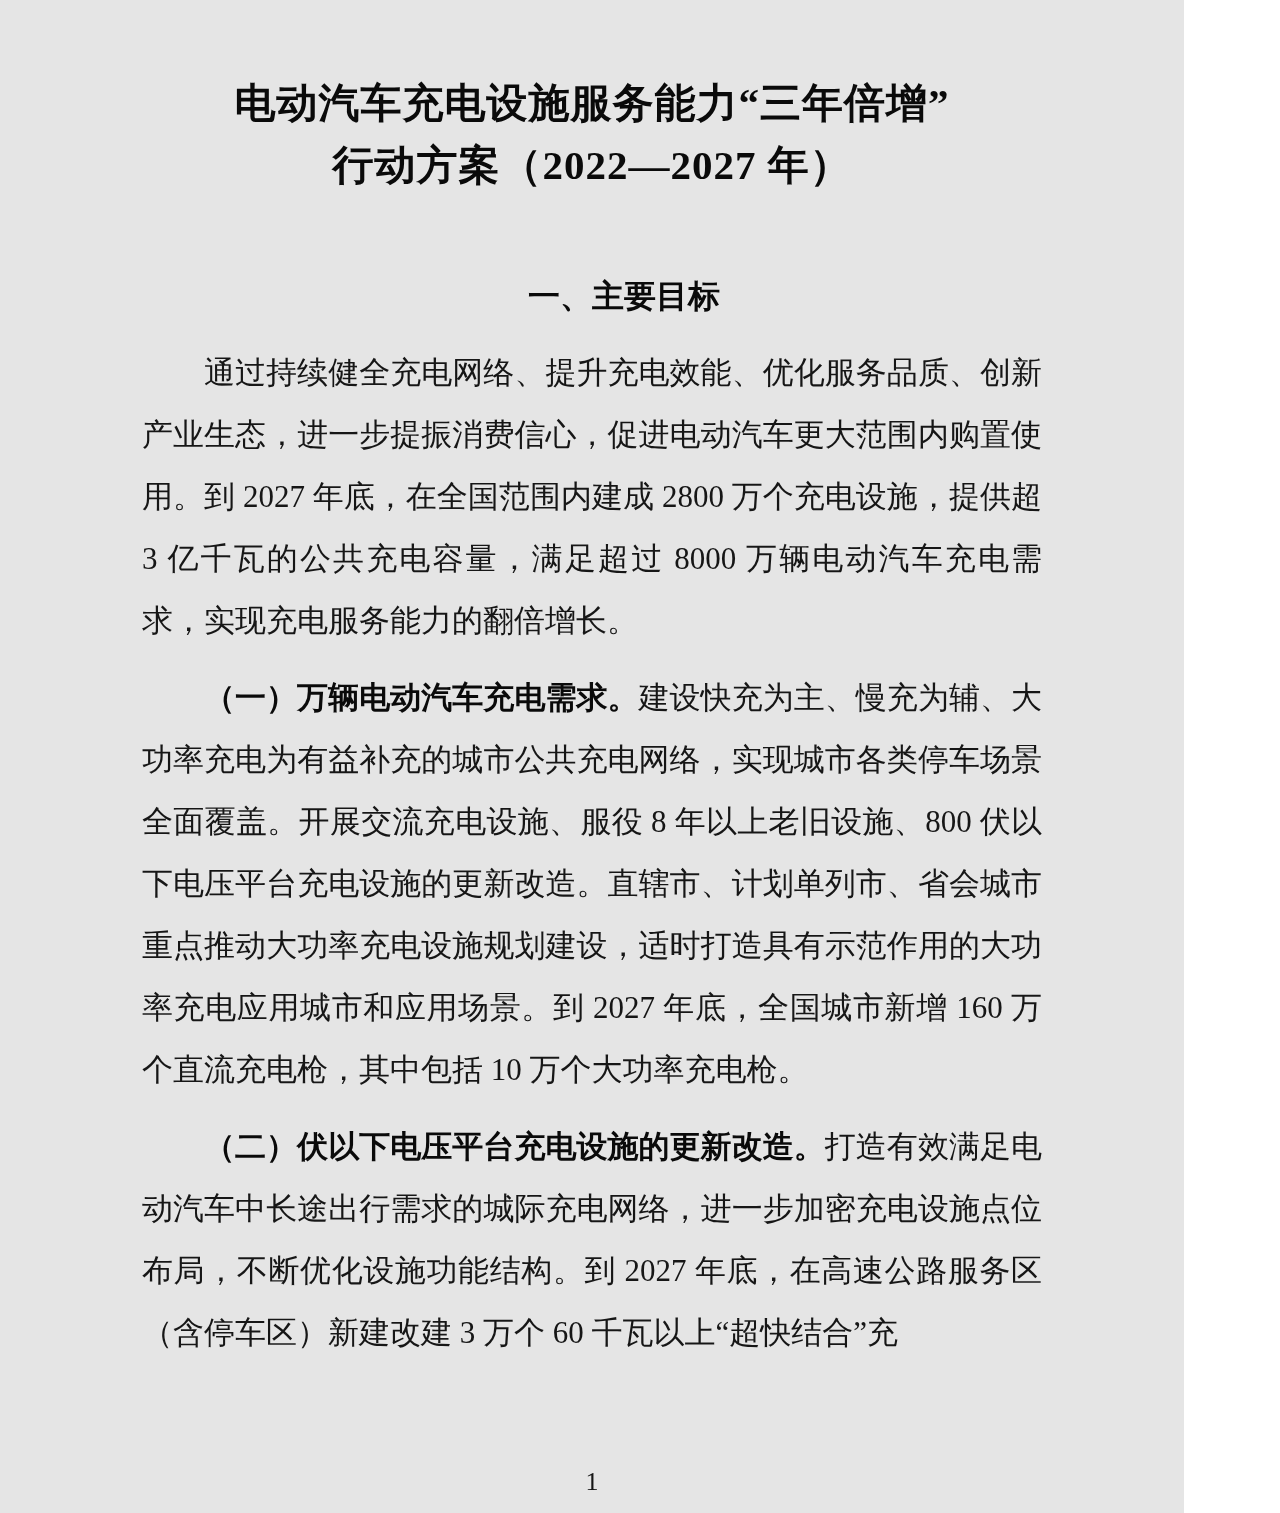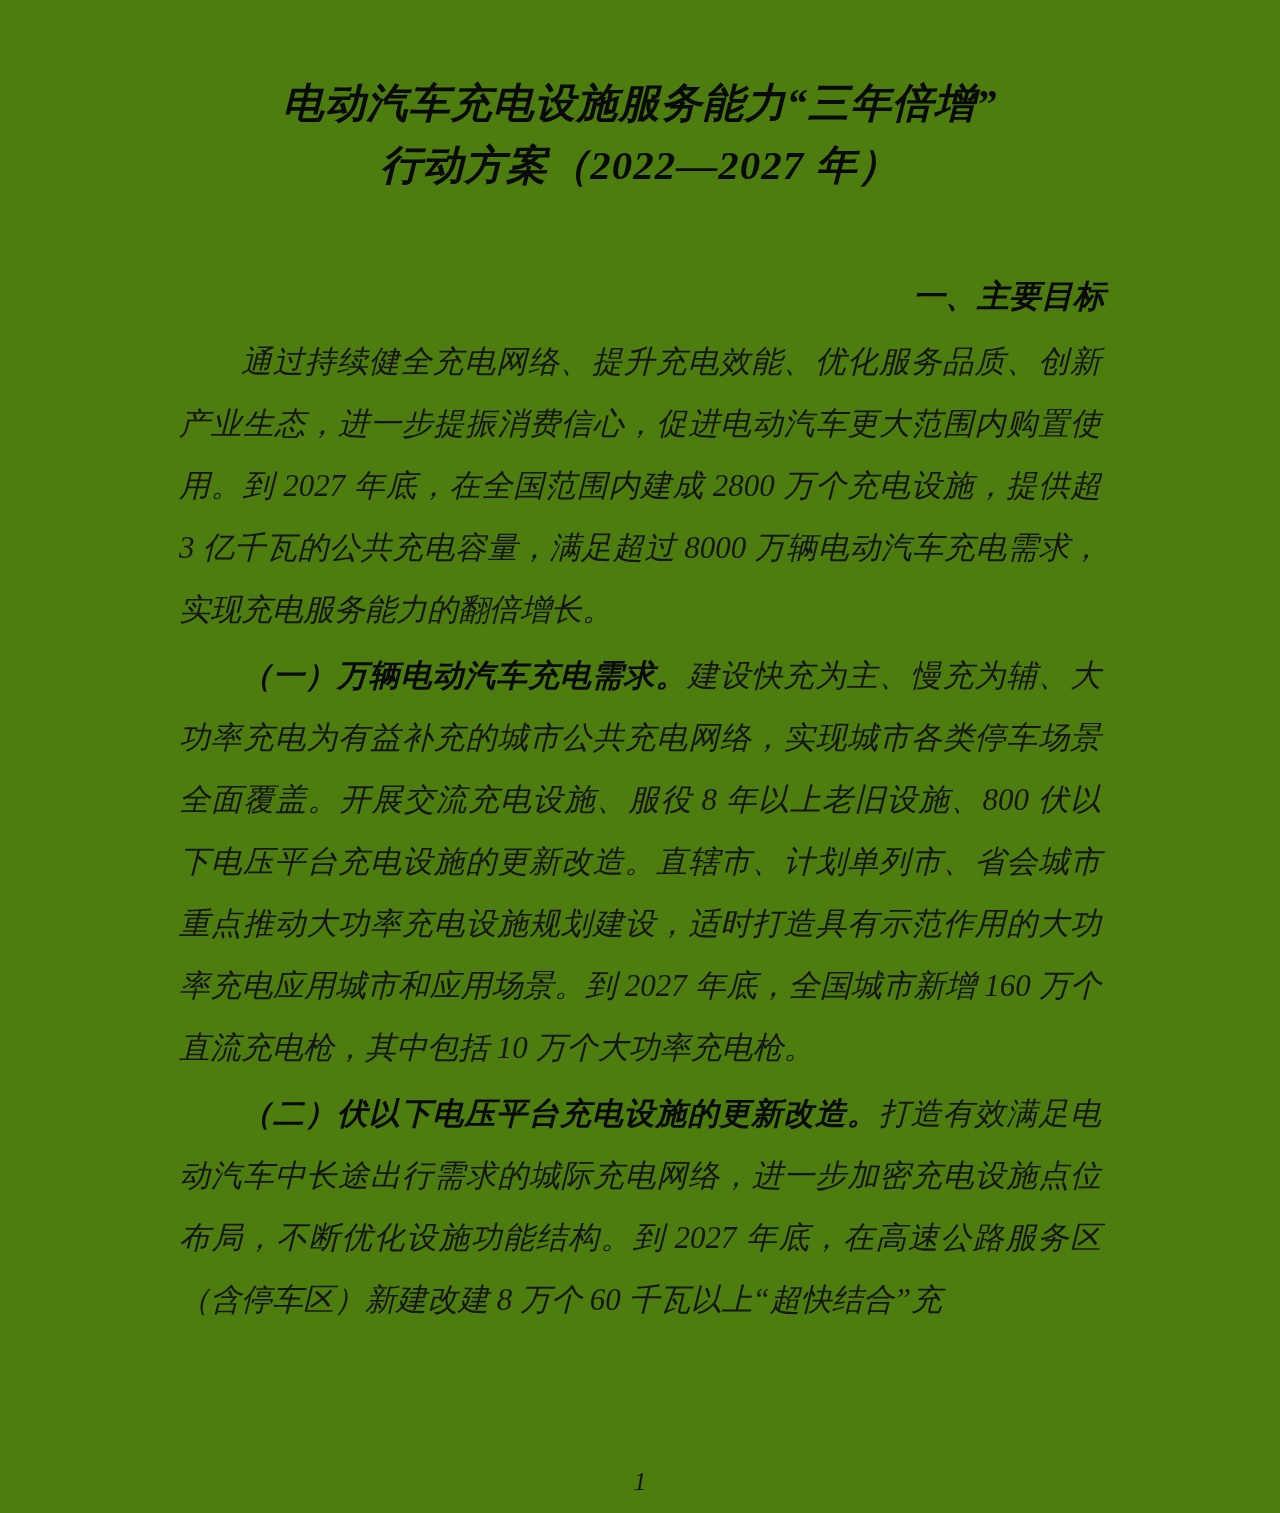--- a/index.html
+++ b/index.html
@@ -2,27 +2,26 @@
 <html><head>
 <meta charset="utf-8">
 <style>
   html, body {
     margin: 0;
     padding: 0;
     background: #ffffff;
   }
   .page {
     position: relative;
-    width: 1280px;
+    width: 1184px;
     height: 1513px;
-    background: #4d7c0f;
+    background: #e5e5e5;
     color: #111111;
     overflow: hidden;
     font-family: "Liberation Serif", "DejaVu Serif", serif;
-    font-style: italic;
   }
   .doc-title {
     margin: 0;
     padding-top: 72px;
     text-align: center;
     font-size: 41px;
     line-height: 62px;
     font-weight: bold;
     color: #0a0a0a;
     font-family: "Liberation Serif", "DejaVu Serif", serif;
@@ -39,25 +38,25 @@
     text-align: justify;
     color: #161616;
   }
   .section-heading {
     margin: 0;
     font-size: 32px;
     line-height: 62px;
     font-weight: bold;
     color: #0a0a0a;
     text-indent: 2em;
-    text-align: right;
+    text-align: center;
     font-family: "Liberation Sans", "DejaVu Sans", sans-serif;
   }
   .para {
-    margin: 4px;
+    margin: 15px;
     text-indent: 2em;
   }
   .para .lead {
     font-weight: bold;
     color: #0a0a0a;
   }
   .page-number {
     position: absolute;
     bottom: 16px;
     left: 0;
@@ -85,20 +84,20 @@
     <p class="para">
       <span>通过持续健全充电网络、提升充电效能、优化服务品质、创新产业生态，进一步提振消费信心，促进电动汽车更大范围内购置使用。到 2027 年底，在全国范围内建成 2800 万个充电设施，提供超 3 亿千瓦的公共充电容量，满足超过 8000 万辆电动汽车充电需求，实现充电服务能力的翻倍增长。</span>
     </p>
 
 
     <p class="para">
       <span class="lead">（一）万辆电动汽车充电需求。</span><span>建设快充为主、慢充为辅、大功率充电为有益补充的城市公共充电网络，实现城市各类停车场景全面覆盖。开展交流充电设施、服役 8 年以上老旧设施、800 伏以下电压平台充电设施的更新改造。直辖市、计划单列市、省会城市重点推动大功率充电设施规划建设，适时打造具有示范作用的大功率充电应用城市和应用场景。到 2027 年底，全国城市新增 160 万个直流充电枪，其中包括 10 万个大功率充电枪。</span>
     </p>
 
     <p class="para">
-      <span class="lead">（二）伏以下电压平台充电设施的更新改造。</span><span>打造有效满足电动汽车中长途出行需求的城际充电网络，进一步加密充电设施点位布局，不断优化设施功能结构。到 2027 年底，在高速公路服务区（含停车区）新建改建 8 万个 60 千瓦以上“超快结合”充</span>
+      <span class="lead">（二）伏以下电压平台充电设施的更新改造。</span><span>打造有效满足电动汽车中长途出行需求的城际充电网络，进一步加密充电设施点位布局，不断优化设施功能结构。到 2027 年底，在高速公路服务区（含停车区）新建改建 3 万个 60 千瓦以上“超快结合”充</span>
     </p>
 
   </div>
 
   <div class="page-number">1</div>
 
 </div>
 
 </body></html>

